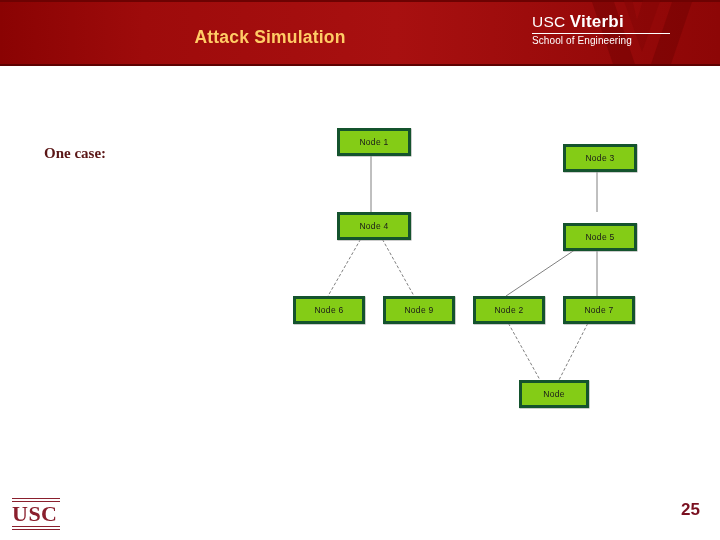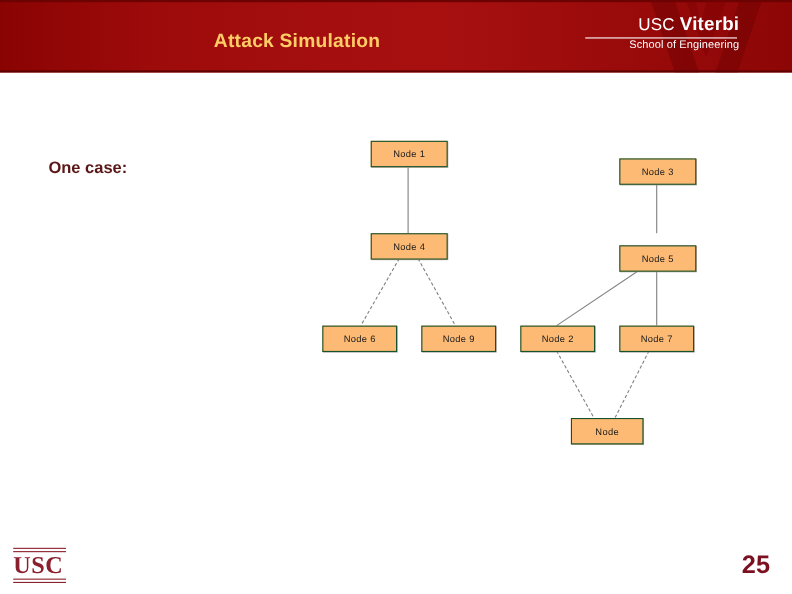--- a/index.html
+++ b/index.html
@@ -63,21 +63,20 @@
   }
 
   
   .viterbi {
     position: absolute;
     right: 48px;
     top: 13px;
     width: 140px;
     color: #ffffff;
     line-height: 1;
-    text-align: right;
   }
   .viterbi-top {
     font-size: 15.5px;
     white-space: nowrap;
     letter-spacing: 0.2px;
   }
   .viterbi-usc {
     font-weight: normal;
   }
   .viterbi-name {
@@ -99,40 +98,40 @@
   
   .body-text {
     position: absolute;
     left: 44px;
     top: 140px;
     color: #5a1616;
     font-size: 15px;
     font-weight: bold;
     line-height: 26px;
   }
-  .body-text div { white-space: nowrap; }
+  .body-text div { white-space: nowrap; font-family: Liberation Serif, serif; }
 
   
   .diagram {
     position: absolute;
     left: 0;
     top: 0;
     width: 720px;
     height: 540px;
     pointer-events: none;
   }
   .edges {
     position: absolute;
     left: 0;
     top: 0;
   }
   .node {
     position: absolute;
-    background: #fdba74;
-    border: 1px solid #14532d;
+    background: #84cc16;
+    border: 3px solid #14532d;
     box-shadow: 0.5px 0.5px 0 #9a9a9a;
     font-size: 8.5px;
     color: #1a1a1a;
     text-align: center;
     line-height: 22px;
     height: 22px;
     font-family: "Liberation Sans", sans-serif;
     letter-spacing: 0.3px;
     white-space: nowrap;
     overflow: hidden;
@@ -159,21 +158,21 @@
     font-weight: bold;
     color: #8a1f2d;
     letter-spacing: 0.5px;
     line-height: 22px;
   }
   .page-number {
     position: absolute;
     right: 20px;
     top: 500px;
     color: #7a1020;
-    font-size: 23px;
+    font-size: 17px;
     font-weight: bold;
     font-family: "Liberation Sans", sans-serif;
   }
 </style>
 </head>
 <body>
 
 <div class="header">
   <div class="header-inner-line"></div>
 

